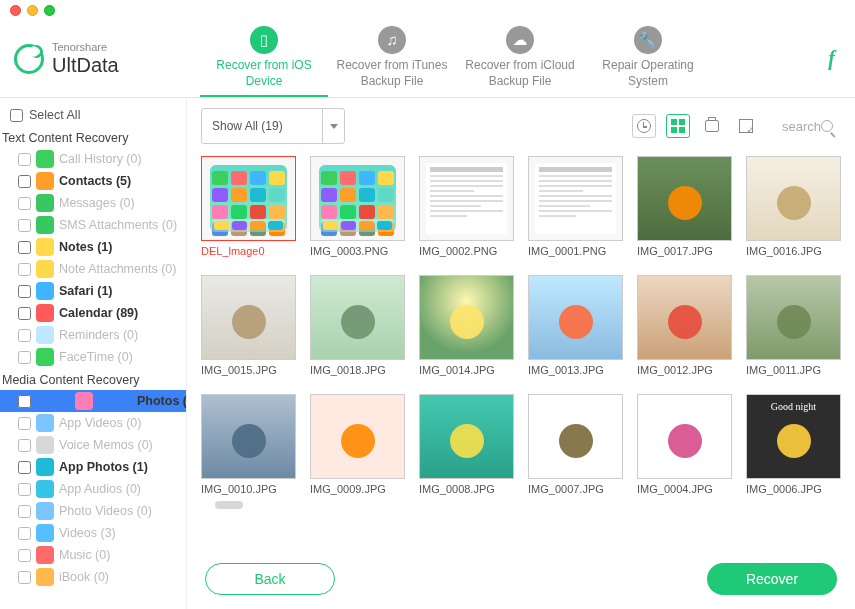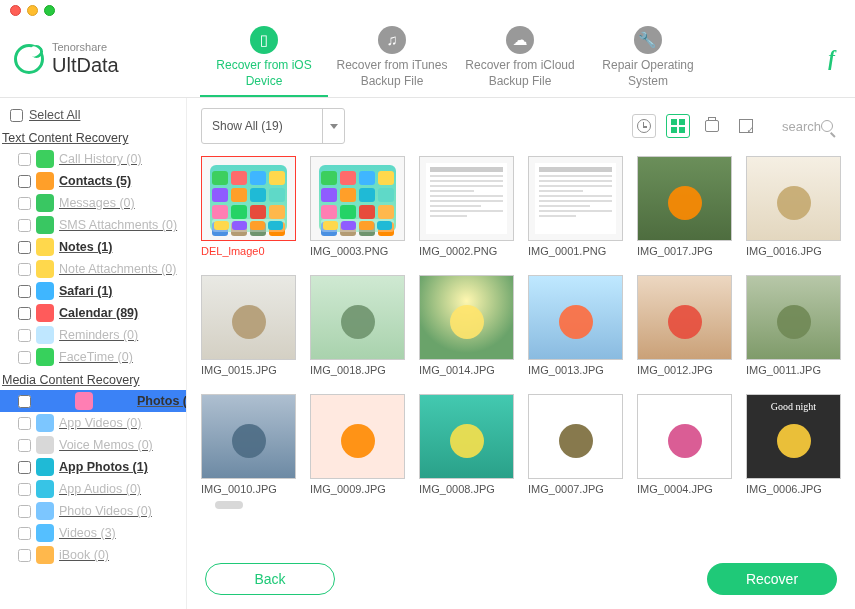--- a/index.html
+++ b/index.html
@@ -21,21 +21,21 @@
 
 .tabs { display: flex; flex: 1; height: 100%; }
 .tab { width: 128px; display: flex; flex-direction: column; align-items: center; justify-content: center; cursor: pointer; color: #888; font-size: 12px; line-height: 1.3; text-align: center; border-bottom: 2px solid transparent; }
 .tab.active { color: #1fc978; border-bottom: 2px solid #1fc978; }
 .tab-icon { width: 28px; height: 28px; border-radius: 50%; background: #999; display:flex; align-items:center; justify-content:center; margin-bottom:4px; color:#fff; font-size:15px;}
 .tab.active .tab-icon { background: #1fc978; }
 .f-icon { margin-left:auto; padding:0 20px; color:#1fc978; font-size:20px; font-style:italic; font-weight:bold; font-family: Georgia, serif; }
 
 .content { display: flex; height: 511px; }
 
-.sidebar { width: 200px; overflow-y: auto; font-size: 12.5px; padding: 6px 0 10px 0; text-decoration: underline; }
+.sidebar { width: 200px; overflow-y: auto; font-size: 12.5px; padding: 6px 0 10px 0; }
 .select-all { display:flex; align-items:center; gap:6px; padding: 4px 10px; }
 .cat { padding: 5px 2px 3px 2px; color:#444; font-size:12.5px; }
 .item { display:flex; align-items:center; gap:5px; padding: 2px 4px 2px 18px; cursor:pointer; white-space:nowrap; overflow:hidden; text-overflow:ellipsis;}
 .item.selected { background: #3b82f6; gap: 44px; }
 .item.disabled { color: #bbb; }
 .item input[type=checkbox] { flex-shrink:0; width:13px; height:13px; accent-color:#555;}
 .item.disabled input { opacity: 0.5; }
 .app-icon { width:18px; height:18px; border-radius:4px; flex-shrink:0; display:flex; align-items:center; justify-content:center; font-size:11px; color:#fff;}
 
 .main { flex: 1; display:flex; flex-direction:column; border-left: 1px solid #eee;}
@@ -219,20 +219,25 @@
         </div>
         <div class="item disabled">
           <input type="checkbox" style="">
           <span class="app-icon" style="background:#7cc6ff"></span>
           <span style="">Photo Videos (0)</span>
         </div>
         <div class="item disabled">
           <input type="checkbox" style="">
           <span class="app-icon" style="background:#55bfff"></span>
           <span style="">Videos (3)</span>
+        </div>
+        <div class="item disabled">
+          <input type="checkbox" style="">
+          <span class="app-icon" style="background:#ff6b6b"></span>
+          <span style="">Music (0)</span>
         </div>
         <div class="item disabled">
           <input type="checkbox" style="">
           <span class="app-icon" style="background:#ffb84c"></span>
           <span style="">iBook (0)</span>
         </div>
       </div>
   </div>
 
   <div class="main">

